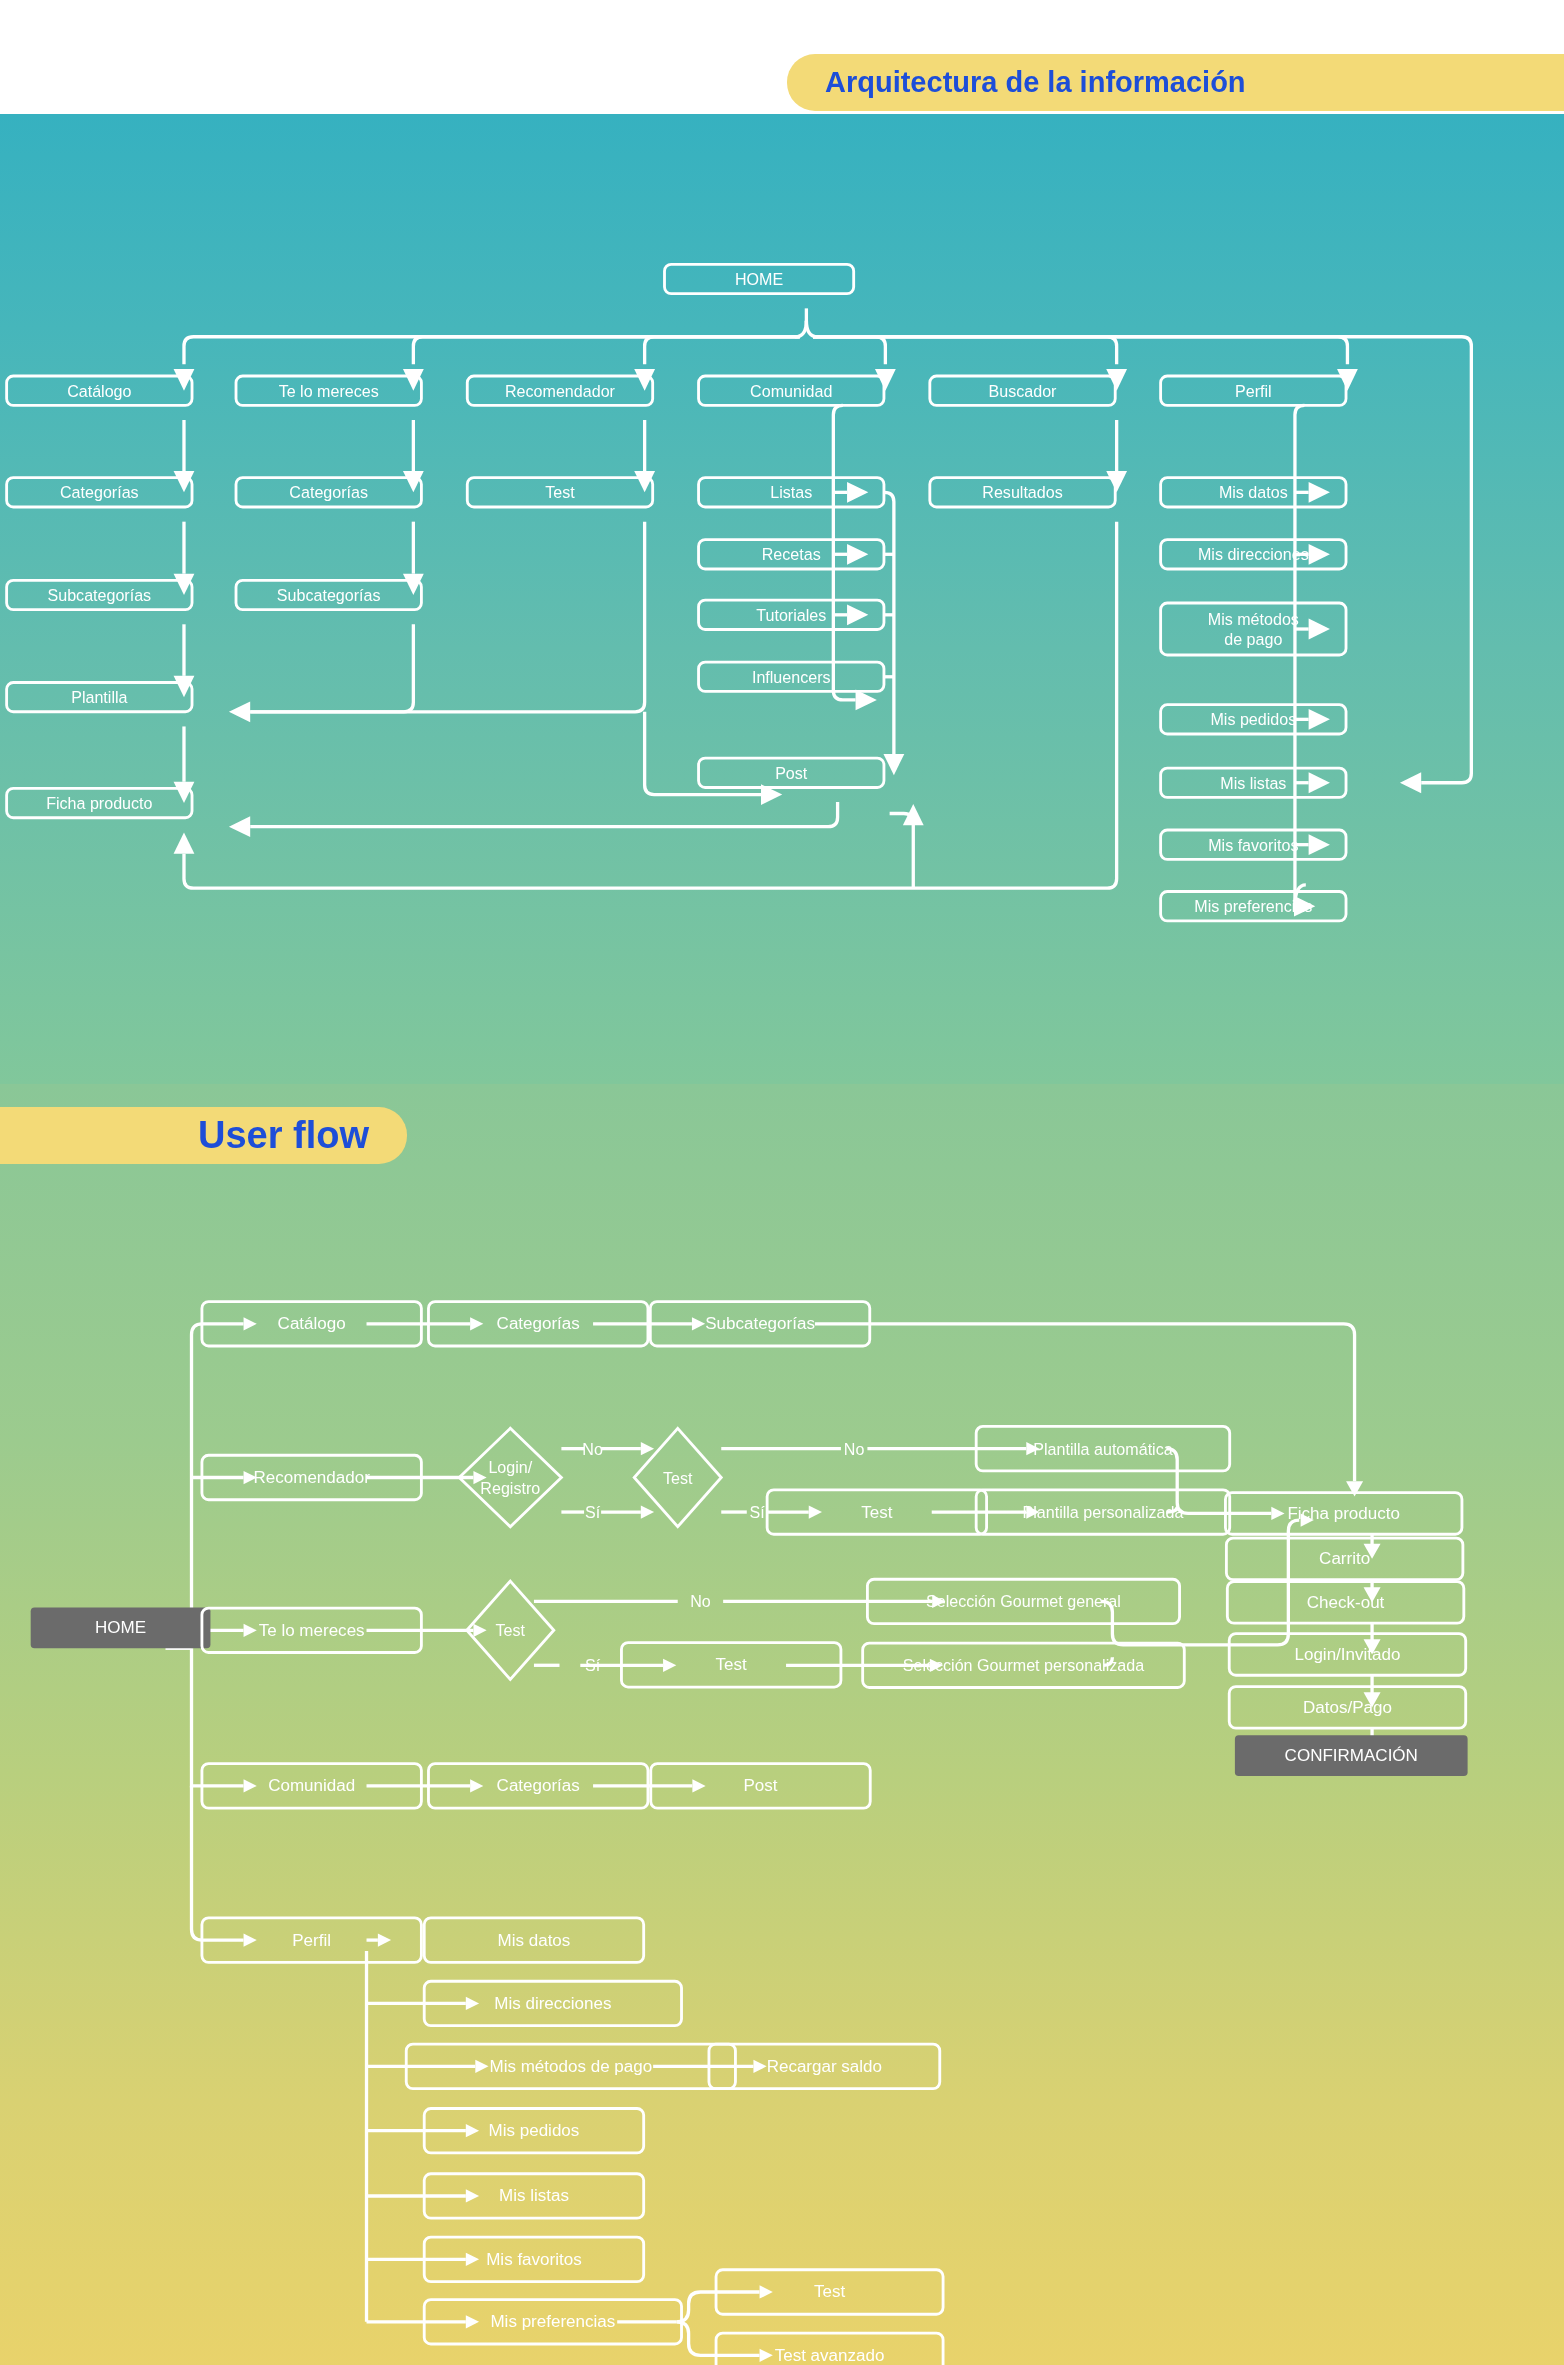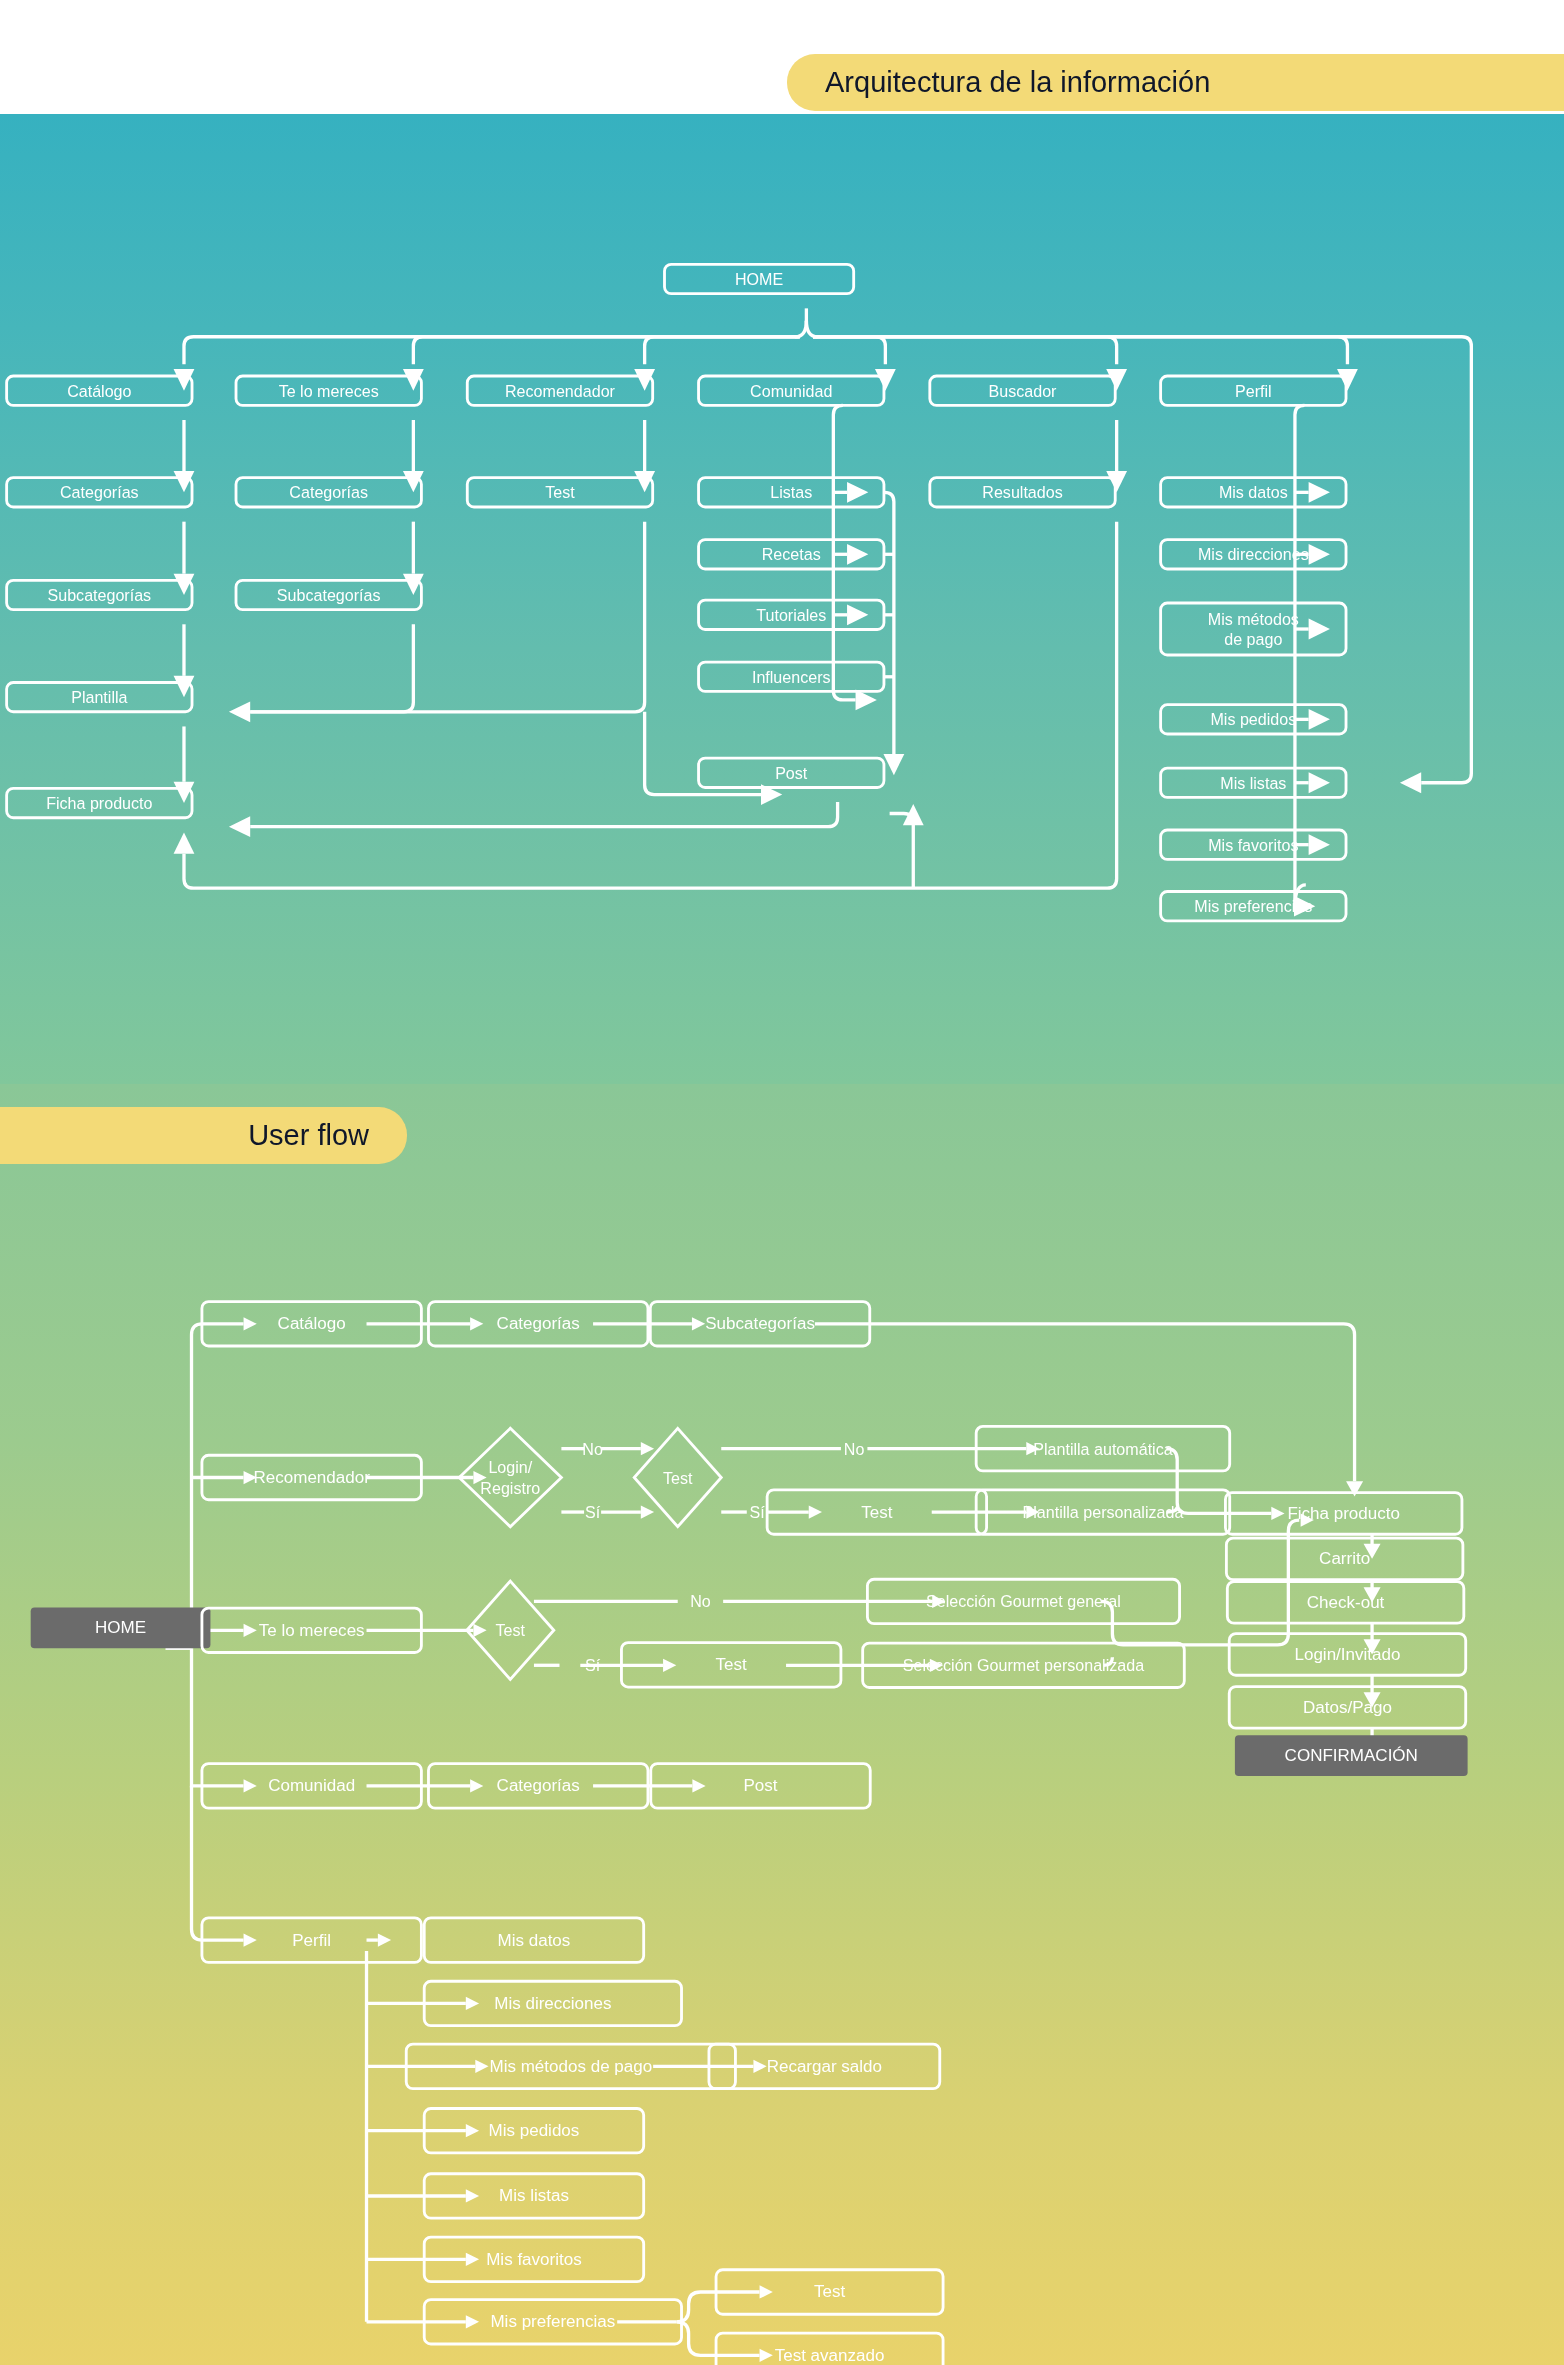--- a/index.html
+++ b/index.html
@@ -19,36 +19,36 @@
     position:absolute;left:0;top:1084px;width:1565px;height:1374px;
     background:linear-gradient(180deg,#8ac797 0%,#9ccb8e 26%,#b8cf7e 50%,#d9d172 74%,#eed368 100%);
   }
   
   .pill{
     position:absolute;
     background:#f3da77;
     display:flex;align-items:center;
   }
   .pill .pill-text{
-    color:#0f172a;
-    font-weight:normal;
+    color:#1d4ed8;
+    font-weight:bold;
     white-space:nowrap;
   }
   #pill-ai{
     left:787px;top:54px;width:778px;height:57px;
     border-radius:28px 0 0 28px;
     justify-content:flex-start;
   }
   #pill-ai .pill-text{font-size:29px;margin-left:38px;}
   #pill-uf{
     left:-28px;top:1107px;width:435px;height:57px;
     border-radius:0 28px 28px 0;
     justify-content:flex-end;
   }
-  #pill-uf .pill-text{font-size:29px;margin-right:38px;margin-left:30px;}
+  #pill-uf .pill-text{font-size:38px;margin-right:38px;margin-left:30px;}
 
   
   .diagram{position:absolute;left:0;}
   #svg-ai{top:0;width:1565px;height:1084px;}
   #svg-uf{top:1084px;width:1565px;height:1374px;}
   .node-rect{fill:none;stroke:#ffffff;stroke-width:6;}
   .node-rect-filled{fill:#6b6b6b;stroke:none;}
   .node-diamond{fill:none;stroke:#ffffff;stroke-width:6;}
   .lbl{fill:#ffffff;font-family:"Liberation Sans",sans-serif;text-anchor:middle;dominant-baseline:central;}
   .lnk{fill:none;stroke:#ffffff;stroke-width:7;stroke-linecap:butt;}

